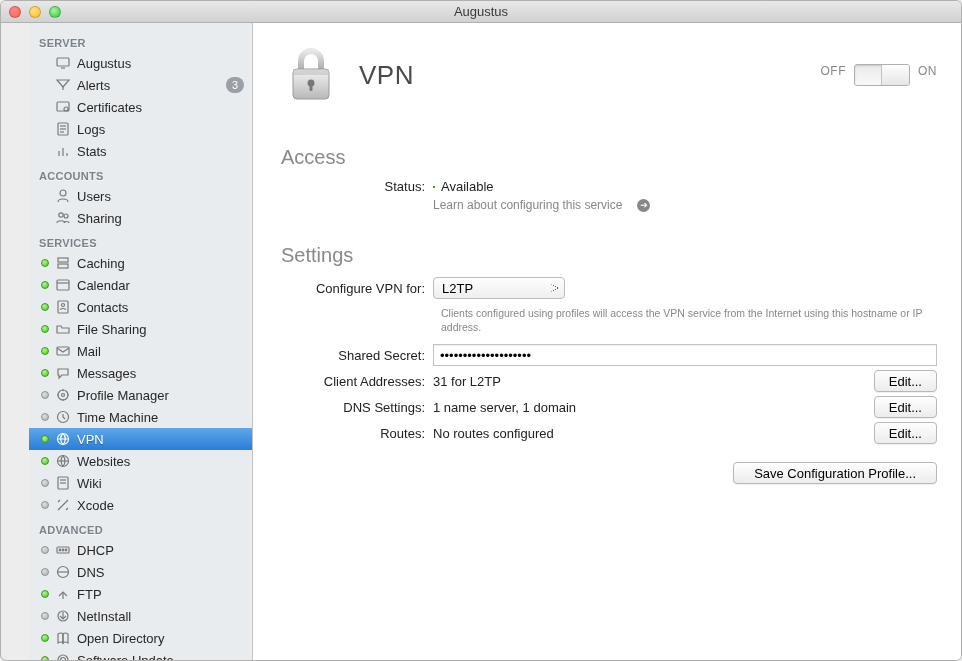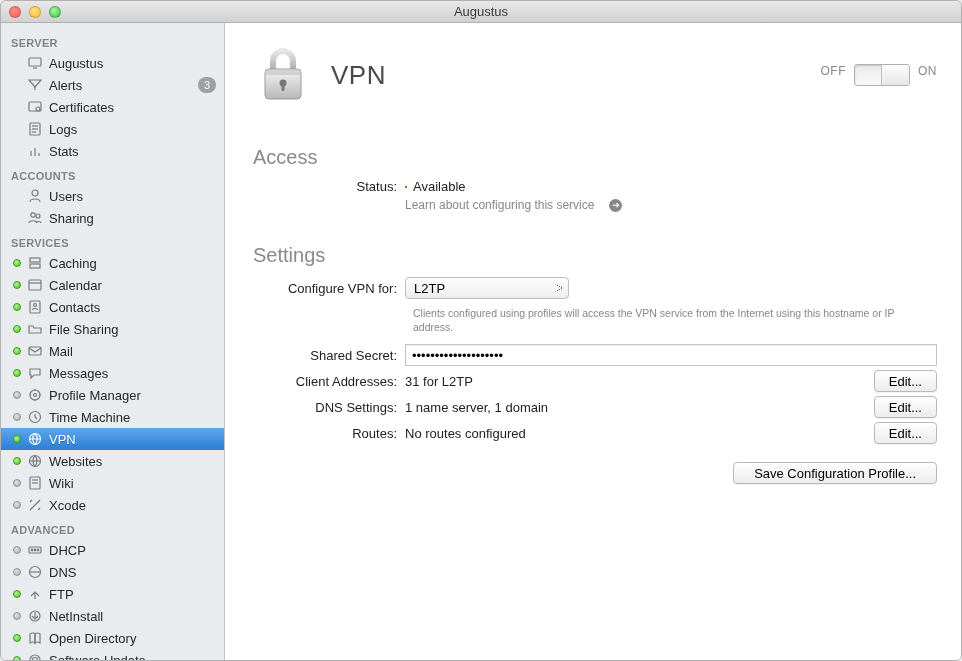--- a/index.html
+++ b/index.html
@@ -25,21 +25,21 @@
 }
 .traffic-lights { display: flex; gap: 8px; padding-left: 8px; }
 .tl { width: 12px; height: 12px; border-radius: 50%; border: 0.5px solid rgba(0,0,0,0.2); }
 .tl.red { background: radial-gradient(circle at 40% 35%, #ff8a80, #ff5f57); }
 .tl.yellow { background: radial-gradient(circle at 40% 35%, #ffe082, #ffbd2e); }
 .tl.green { background: radial-gradient(circle at 40% 35%, #aef2a1, #28c940); }
 .titlebar-title {
   position: absolute; left: 0; right: 0; text-align: center;
   font-size: 13px; color: #3a3a3a; pointer-events: none;
 }
-.window-body { flex: 1; display: flex; overflow: hidden; }
+.window-body { flex: 1; display: flex; overflow: hidden; padding-left: 28px; }
 
 .sidebar {
   width: 224px;
   background: #e8ecef;
   border-right: 1px solid #c3c3c3;
   overflow-y: auto;
   padding-top: 6px;
 }
 .sidebar-section-header {
   font-size: 11px;
@@ -585,21 +585,21 @@
       </div>
     </div>
 
     <div class="section">
       <h2>Settings</h2>
 
       <div class="row" style="margin-bottom:8px;">
         <div class="row-label">Configure VPN for:</div>
         <div class="row-value">
           <span class="select-wrap">
-            <select class="mac-select" style="width:164px">
+            <select class="mac-select" style="width:132px">
               <option>L2TP</option>
             </select>
           </span>
         </div>
       </div>
 
       <div class="hint">Clients configured using profiles will access the VPN service from the Internet using this hostname or IP address.</div>
 
       <div class="row">
         <div class="row-label">Shared Secret:</div>

